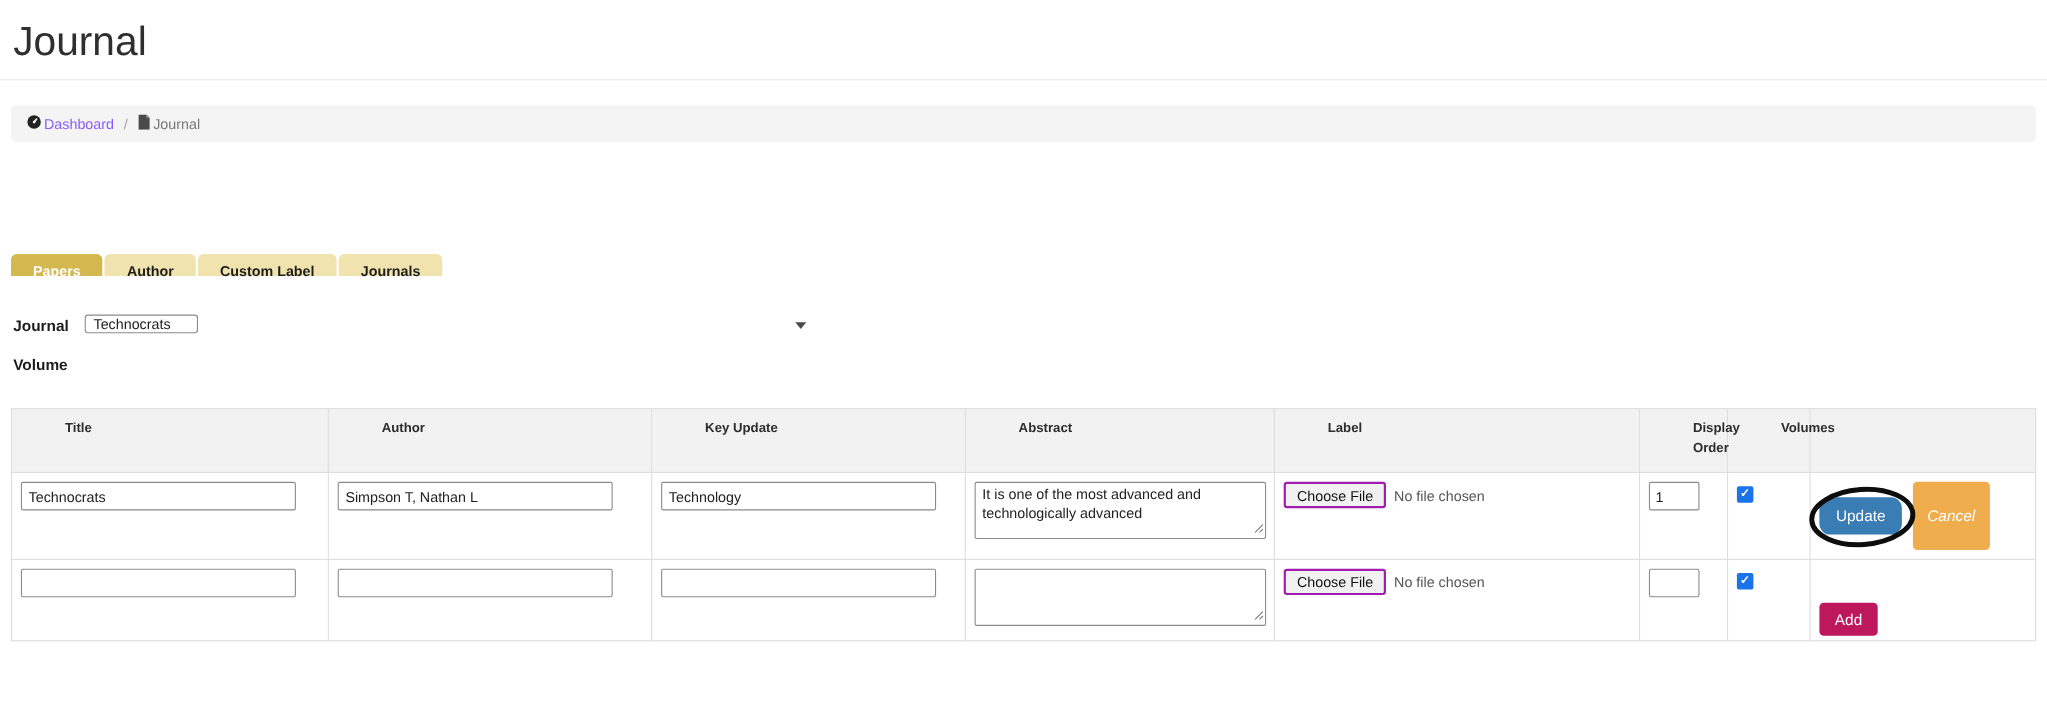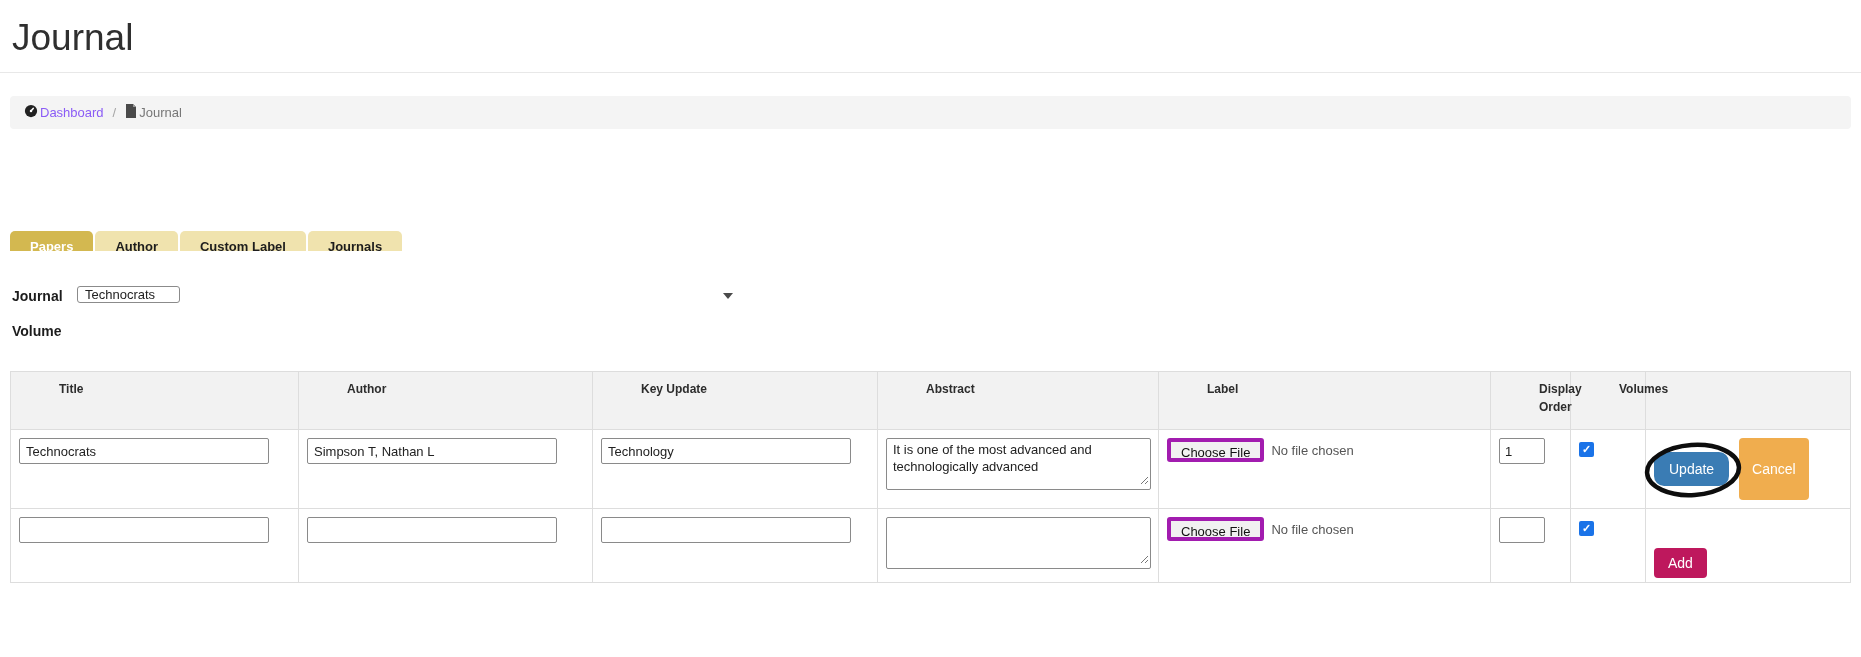--- a/index.html
+++ b/index.html
@@ -58,35 +58,35 @@
     font-family:"Liberation Sans", sans-serif; font-size:13px; color:#222; padding:0 5px; }
   .ta-wrap { position:relative; display:inline-block; }
   textarea.abstract {
     width:265px; height:52px; border:1px solid #8a8a8a; border-radius:2px; resize:none;
     font-family:"Liberation Sans", sans-serif; font-size:13px; color:#222; padding:2px 6px;
     line-height:17px; overflow:hidden;
   }
   .resize-grip { position:absolute; right:2px; bottom:5px; pointer-events:none; }
   .file-widget { display:flex; align-items:center; white-space:nowrap; }
   .choose-file-btn {
-    background:#f1f1f1; border:4px solid #a21caf; border-radius:3px; padding:3px 10px;
+    background:#f1f1f1; border:2px solid #a21caf; border-radius:3px; padding:3px 10px;
     font-family:"Liberation Sans", sans-serif; font-size:13px; color:#111; cursor:pointer; height:24px;
   }
   .file-status { margin-left:7px; font-size:13px; color:#555; }
   .checkbox {
     width:15px; height:15px; background:#1a73e8; border-radius:2px; display:inline-block;
     color:#fff; font-size:11px; font-weight:bold; line-height:15px; text-align:center;
     cursor:pointer; margin-top:4px;
   }
   .btn {
     border:none; border-radius:4px; color:#fff; font-family:"Liberation Sans", sans-serif;
     font-size:14px; cursor:pointer;
   }
   .btn-update { background:#3a7cb4; padding:9px 15px;border-radius:10px; }
-  .btn-cancel { background:#f0ad4e; padding:23px 13px; margin-left:6px; }
+  .btn-cancel { background:#f0ad4e; padding:23px 13px; margin-left:6px;font-style:italic; }
   .btn-add { background:#be185d; padding:7px 14px; }
   td.actions-1 { vertical-align:middle; }
   td.actions-2 { vertical-align:bottom; padding-bottom:4px; }
   .annot-wrap { position:relative; display:inline-block; }
   .annot-ellipse { position:absolute; left:-11px; top:-10px; pointer-events:none; }
 </style>
 </head>
 <body>
 
 <h1 class="page-title">Journal</h1>

